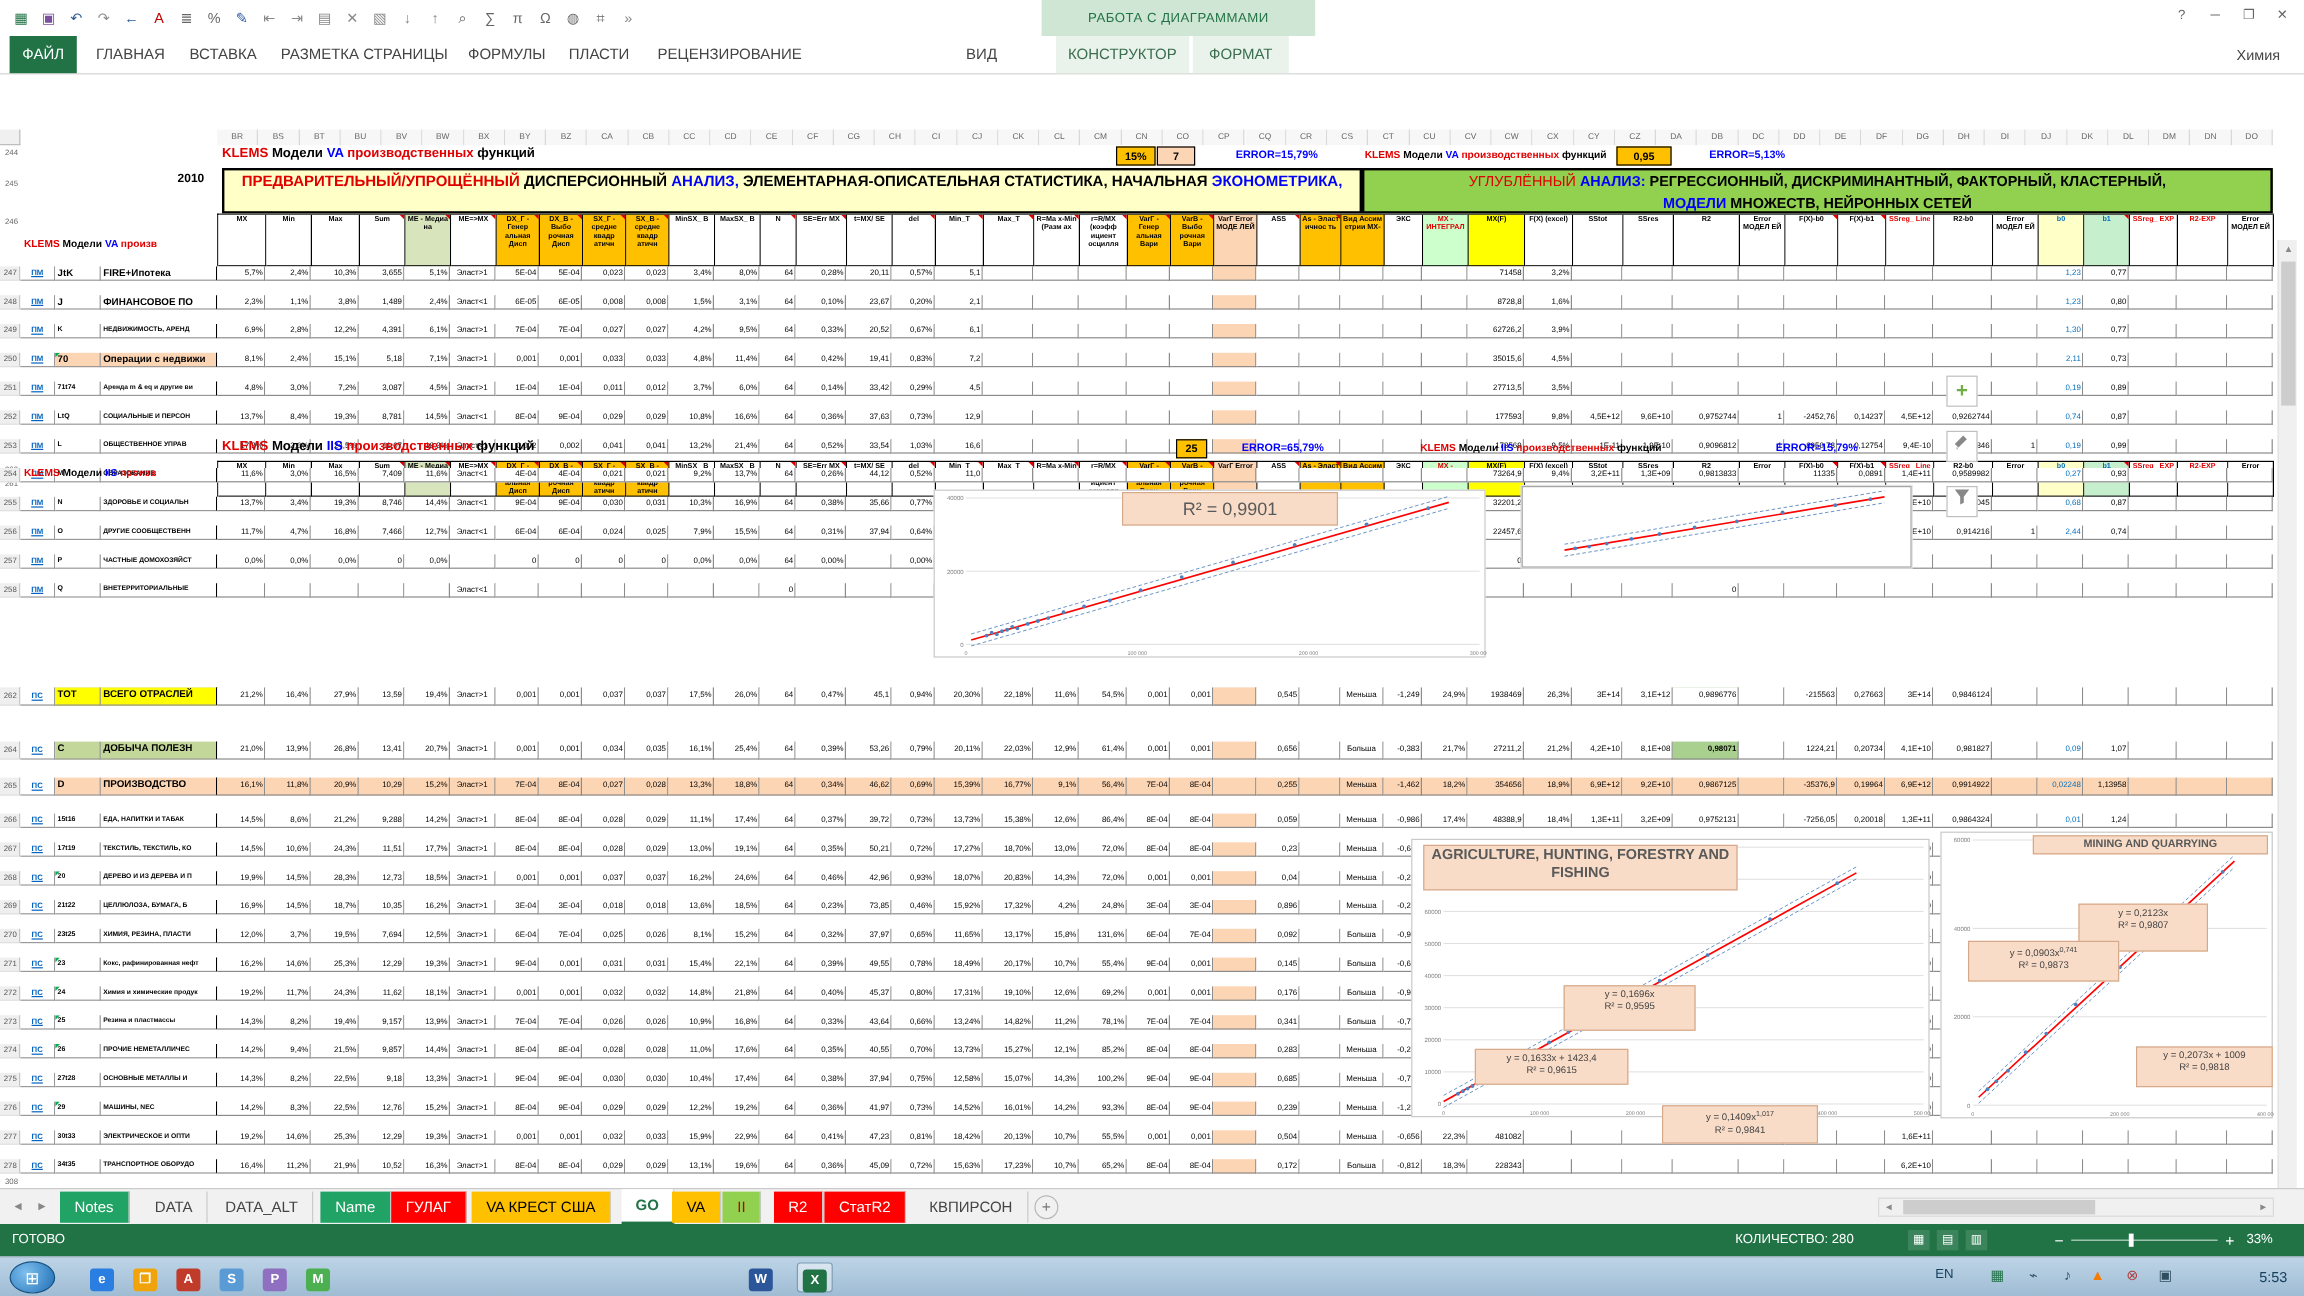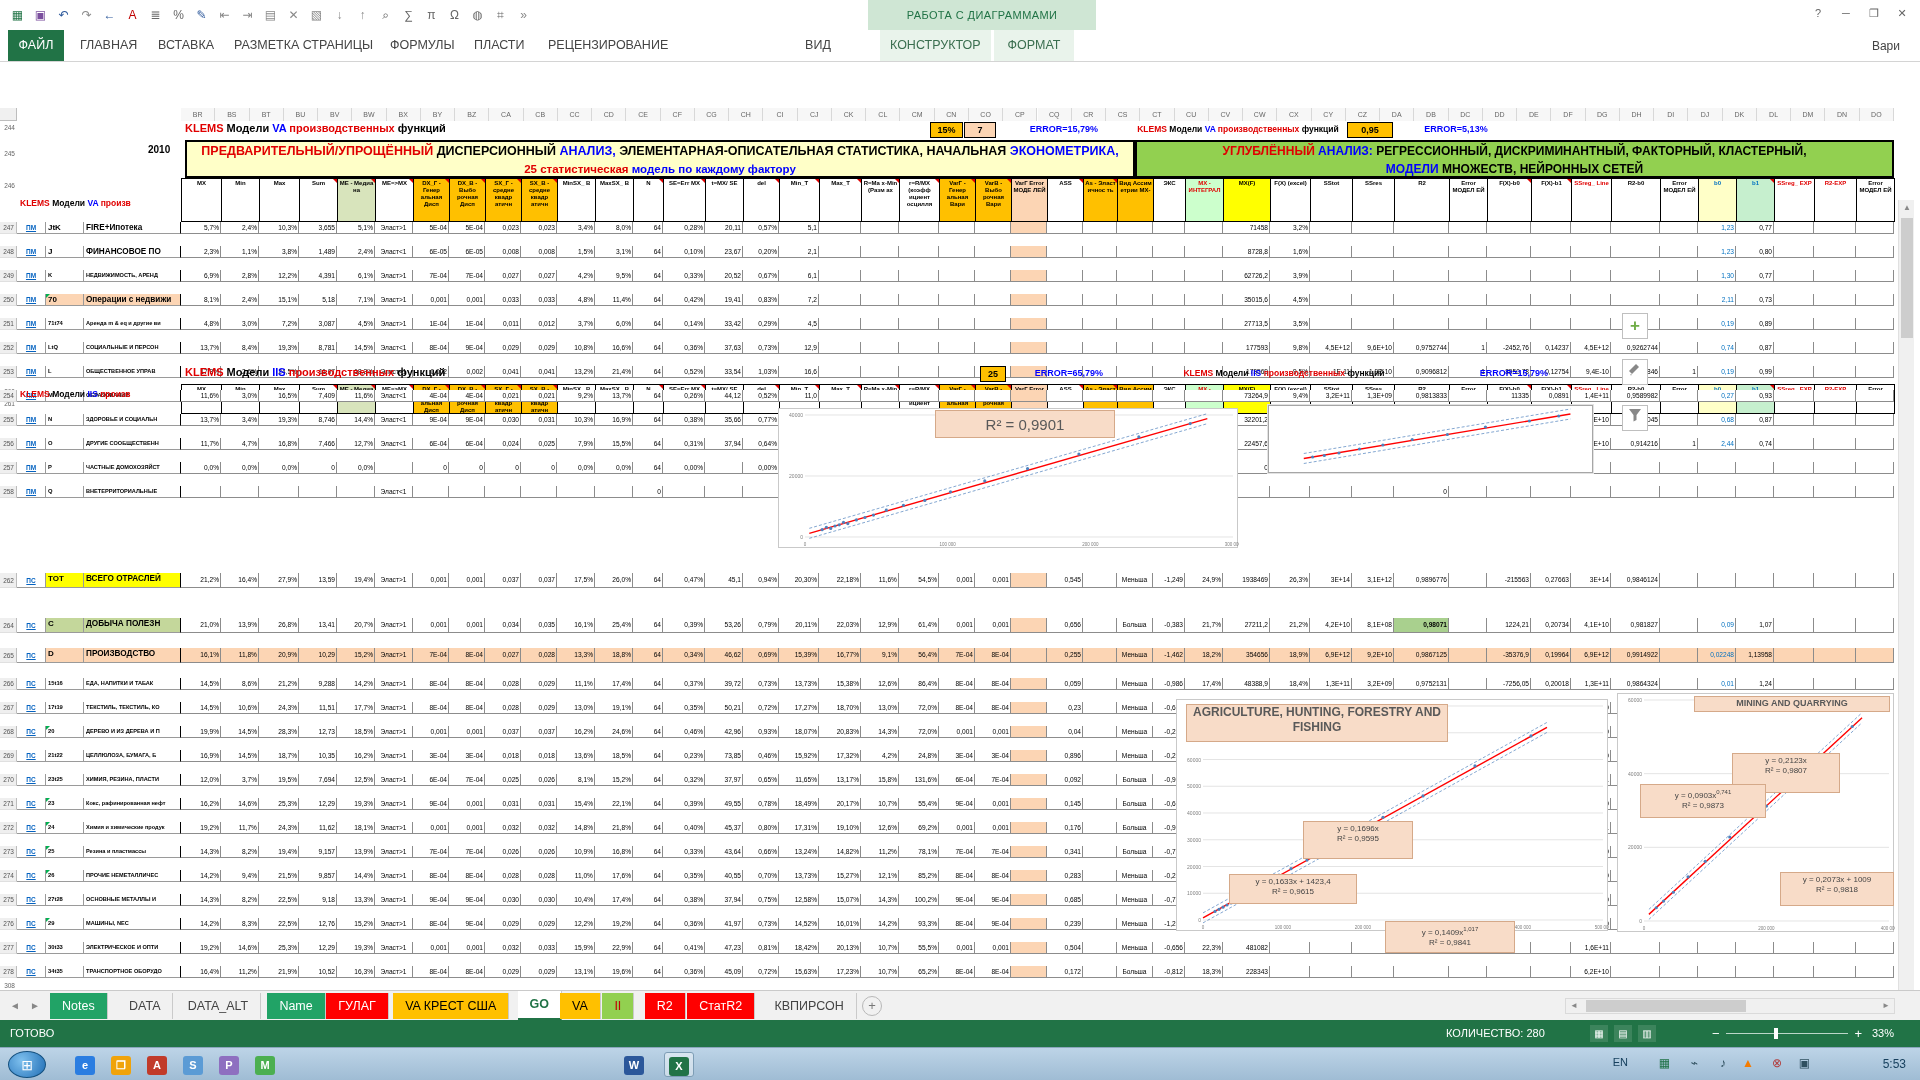--- a/index.html
+++ b/index.html
@@ -121,21 +121,21 @@
       <div class="rtab" style="left: 70px; min-width: 74px;">ГЛАВНАЯ</div>
       <div class="rtab" style="left: 148px; min-width: 72px;">ВСТАВКА</div>
       <div class="rtab" style="left: 224px; min-width: 152px;">РАЗМЕТКА СТРАНИЦЫ</div>
       <div class="rtab" style="left: 380px; min-width: 80px;">ФОРМУЛЫ</div>
       <div class="rtab" style="left: 464px; min-width: 70px;">ПЛАСТИ</div>
       <div class="rtab" style="left: 538px; min-width: 132px;">РЕЦЕНЗИРОВАНИЕ</div>
       <div class="rtab" style="left: 792px; min-width: 52px;">ВИД</div>
       <div class="rtab ctx" style="left: 880px; min-width: 110px;">КОНСТРУКТОР</div>
       <div class="rtab ctx" style="left: 994px; min-width: 80px;">ФОРМАТ</div>
     </div>
-  <div id="signin" class="abs">Вари</div>
+  <div id="signin" class="abs">Химия</div>
 
 
   <div id="sheet" class="abs">
     <div id="selall" class="abs"></div>
     <div id="collets">
         <div class="collet" style="left: 181px; width: 34.26px;">BR</div>
         <div class="collet" style="left: 215.26px; width: 34.26px;">BS</div>
         <div class="collet" style="left: 249.52px; width: 34.26px;">BT</div>
         <div class="collet" style="left: 283.78px; width: 34.26px;">BU</div>
         <div class="collet" style="left: 318.04px; width: 34.26px;">BV</div>
@@ -194,24 +194,23 @@
         <div class="rownum-f" style="top: 308px;">261</div>
         <div class="rownum-f" style="top: 878px;">307</div>
         <div class="rownum-f" style="top: 890px;">308</div>
       </div>
 
     <div id="banner-va"></div>
     <div class="abs" style="left:148px;top:52px;font-size:10px;font-weight:bold;">2010</div>
 
     <div id="yellowban" class="abs">
         <div class="banline1"><span class="seg-r" style="font-weight: bold; font-size: 12.5px;">ПРЕДВАРИТЕЛЬНЫЙ/УПРОЩЁННЫЙ </span><span class="seg-k" style="font-weight: bold; font-size: 12.5px;">ДИСПЕРСИОННЫЙ </span><span class="seg-b" style="font-weight: bold; font-size: 12.5px;">АНАЛИЗ, </span><span class="seg-k" style="font-weight: bold; font-size: 12.5px;">ЭЛЕМЕНТАРНАЯ-ОПИСАТЕЛЬНАЯ СТАТИСТИКА, </span><span class="seg-k" style="font-weight: bold; font-size: 12.5px;">НАЧАЛЬНАЯ </span><span class="seg-b" style="font-weight: bold; font-size: 12.5px;">ЭКОНОМЕТРИКА, </span></div>
-        <div class="banline2"><span class="seg-r" style="font-weight: bold; font-size: 11.5px;">25 статистическая </span><span class="seg-b" style="font-weight: bold; font-size: 11.5px;">модель по каждому фактору </span></div>
       </div>
     <div id="greenban" class="abs">
-        <div class="banline1"><span class="seg-r" style="font-weight: bold; font-size: 12px;">УГЛУБЛЁННЫЙ </span><span class="seg-b" style="font-weight: bold; font-size: 12px;">АНАЛИЗ: </span><span class="seg-k" style="font-weight: bold; font-size: 12px;">РЕГРЕССИОННЫЙ, ДИСКРИМИНАНТНЫЙ, ФАКТОРНЫЙ, КЛАСТЕРНЫЙ, </span></div>
+        <div class="banline1"><span class="seg-r" style="font-weight: normal; font-size: 12px;">УГЛУБЛЁННЫЙ </span><span class="seg-b" style="font-weight: bold; font-size: 12px;">АНАЛИЗ: </span><span class="seg-k" style="font-weight: bold; font-size: 12px;">РЕГРЕССИОННЫЙ, ДИСКРИМИНАНТНЫЙ, ФАКТОРНЫЙ, КЛАСТЕРНЫЙ, </span></div>
         <div class="banline2"><span class="seg-b" style="font-weight: bold; font-size: 12px;">МОДЕЛИ </span><span class="seg-k" style="font-weight: bold; font-size: 12px;">МНОЖЕСТВ, НЕЙРОННЫХ СЕТЕЙ </span></div>
       </div>
 
     <div id="gridhost">
         <div class="hdrband abs" style="top: 86px; left: 181px; height: 44px;">
           <div class="hc" style="width: 40px; height: 43px;">MX</div>
           <div class="hc" style="width: 38px; height: 43px;">Min</div>
           <div class="hc" style="width: 40px; height: 43px;">Max</div>
           <div class="hc tri" style="width: 38px; height: 43px;">Sum</div>
           <div class="hc tri" style="width: 38px; height: 43px; background: rgb(216, 228, 188);">ME - Медиа на</div>

